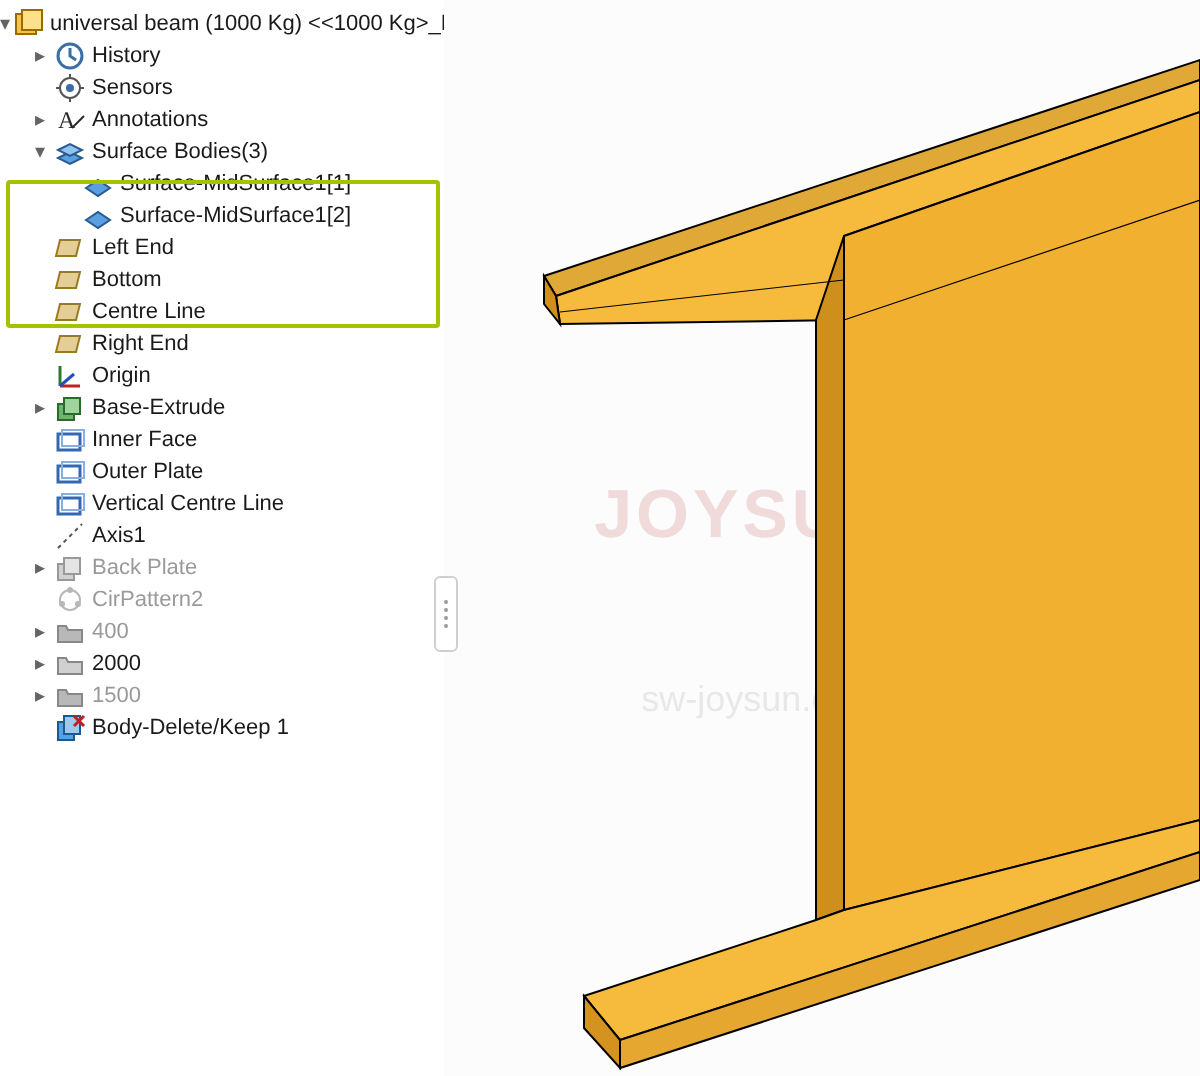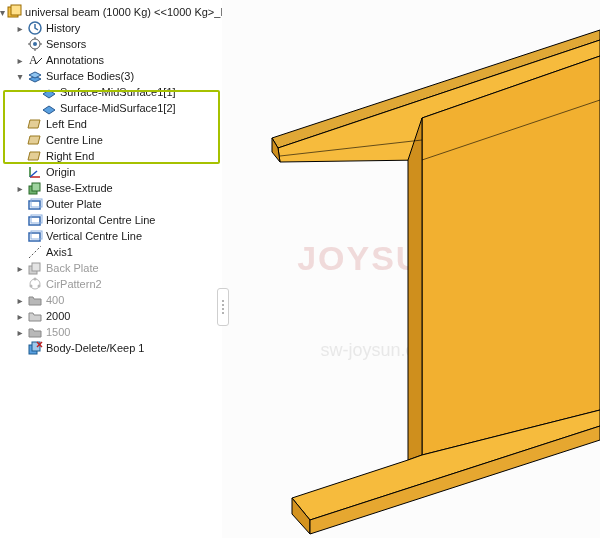--- a/index.html
+++ b/index.html
@@ -120,20 +120,30 @@
           <span class="lbl">Left End</span>
         </li>
         <li class="row">
           <span class="ind" style="width: 14px;"></span>
           <span class="exp"></span>
           <span class="ic">
             <svg class="svg" width="16" height="16">
               <path d="M3 4 L13 4 L11 12 L1 12 Z" fill="#d8b96a" fill-opacity="0.7" stroke="#9a7a20"></path>
             </svg>
           </span>
+          <span class="lbl">Bottom</span>
+        </li>
+        <li class="row">
+          <span class="ind" style="width: 14px;"></span>
+          <span class="exp"></span>
+          <span class="ic">
+            <svg class="svg" width="16" height="16">
+              <path d="M3 4 L13 4 L11 12 L1 12 Z" fill="#d8b96a" fill-opacity="0.7" stroke="#9a7a20"></path>
+            </svg>
+          </span>
           <span class="lbl">Centre Line</span>
         </li>
         <li class="row">
           <span class="ind" style="width: 14px;"></span>
           <span class="exp"></span>
           <span class="ic">
             <svg class="svg" width="16" height="16">
               <path d="M3 4 L13 4 L11 12 L1 12 Z" fill="#d8b96a" fill-opacity="0.7" stroke="#9a7a20"></path>
             </svg>
           </span>
@@ -164,32 +174,32 @@
         </li>
         <li class="row">
           <span class="ind" style="width: 14px;"></span>
           <span class="exp"></span>
           <span class="ic">
             <svg class="svg" width="16" height="16">
               <rect x="2" y="5" width="11" height="8" fill="none" stroke="#3468b0" stroke-width="1.5"></rect>
               <rect x="4" y="3" width="11" height="8" fill="none" stroke="#89aee0" stroke-width="1"></rect>
             </svg>
           </span>
-          <span class="lbl">Outer Plate</span>
+          <span class="lbl">Inner Face</span>
         </li>
         <li class="row">
           <span class="ind" style="width: 14px;"></span>
           <span class="exp"></span>
           <span class="ic">
             <svg class="svg" width="16" height="16">
               <rect x="2" y="5" width="11" height="8" fill="none" stroke="#3468b0" stroke-width="1.5"></rect>
               <rect x="4" y="3" width="11" height="8" fill="none" stroke="#89aee0" stroke-width="1"></rect>
             </svg>
           </span>
-          <span class="lbl">Horizontal Centre Line</span>
+          <span class="lbl">Outer Plate</span>
         </li>
         <li class="row">
           <span class="ind" style="width: 14px;"></span>
           <span class="exp"></span>
           <span class="ic">
             <svg class="svg" width="16" height="16">
               <rect x="2" y="5" width="11" height="8" fill="none" stroke="#3468b0" stroke-width="1.5"></rect>
               <rect x="4" y="3" width="11" height="8" fill="none" stroke="#89aee0" stroke-width="1"></rect>
             </svg>
           </span>

